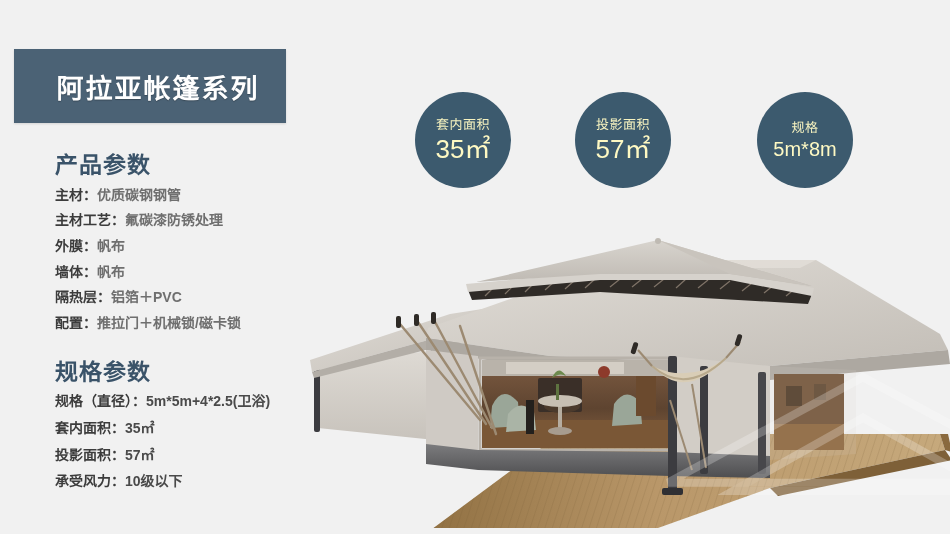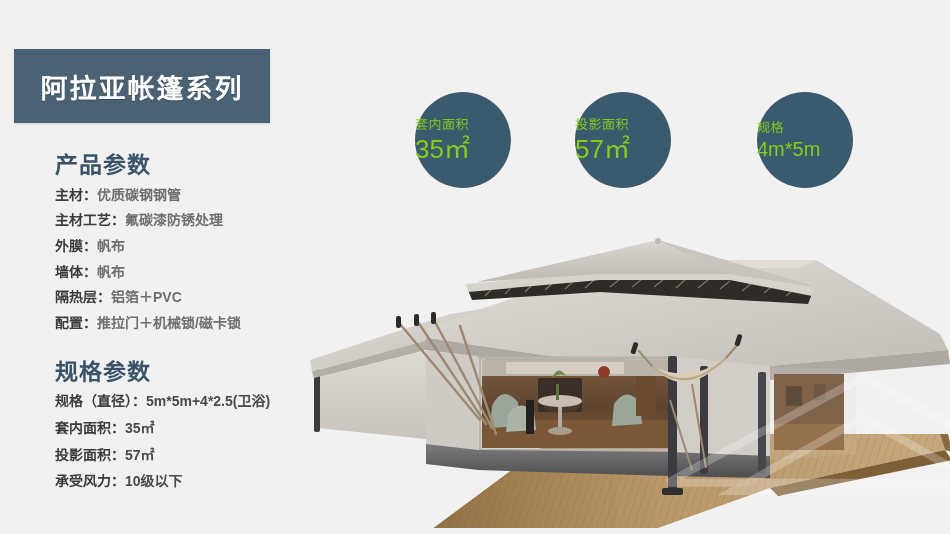--- a/index.html
+++ b/index.html
@@ -10,20 +10,21 @@
     overflow:hidden;position:relative;
   }
   .page{position:relative;width:950px;height:534px;background:#f1f1f1;overflow:hidden;}
 
   
   .title-banner{
     position:absolute;left:14px;top:49px;width:256px;height:74px;
     background:#4b6275;
     display:flex;align-items:center;justify-content:center;
     box-shadow:0 1px 2px rgba(0,0,0,.12);
+    padding-left:16px;
   }
   .title-banner .title-text{
     color:#ffffff;font-size:27px;font-weight:bold;letter-spacing:2px;
     text-shadow:0 1px 1px rgba(0,0,0,.25);
     white-space:nowrap;
   }
 
   
   .spec-col{position:absolute;left:55px;top:152px;width:300px;}
   .sec-head{
@@ -36,22 +37,22 @@
   }
   .spec-row .k{color:#3c3c3c;font-weight:bold;}
   .spec-row .v{color:#6f6f6f;font-weight:bold;}
   .spec-list-2 .spec-row{margin-bottom:12px;}
   .spec-list-2 .spec-row .v{color:#4a4a4a;}
 
   
   .badge{
     position:absolute;border-radius:50%;
     background:#3c5a6e;
-    display:flex;flex-direction:column;align-items:flex-start;justify-content:center;
-    color:#84cc16;box-sizing:border-box;
+    display:flex;flex-direction:column;align-items:center;justify-content:center;
+    color:#fef9c3;box-sizing:border-box;
   }
   .badge .b-label{font-size:13px;line-height:1;letter-spacing:.5px;opacity:.96;margin-bottom:5px;}
   .badge .b-value{font-size:26px;line-height:1;font-weight:normal;letter-spacing:0px;}
   .badge .b-value.small{font-size:20px;}
   #badge-1{left:415px;top:92px;width:96px;height:96px;}
   #badge-2{left:575px;top:92px;width:96px;height:96px;}
   #badge-3{left:757px;top:92px;width:96px;height:96px;}
 
   
   .tent-art{position:absolute;left:300px;top:238px;width:650px;height:290px;}
@@ -113,21 +114,21 @@
   <div class="badge" id="badge-1">
     <span class="b-label">套内面积</span>
     <span class="b-value">35㎡</span>
   </div>
   <div class="badge" id="badge-2">
     <span class="b-label">投影面积</span>
     <span class="b-value">57㎡</span>
   </div>
   <div class="badge" id="badge-3">
     <span class="b-label">规格</span>
-    <span class="b-value small">4m*5m</span>
+    <span class="b-value small">5m*8m</span>
   </div>
 
   <div class="tent-art">
     <svg viewBox="0 0 650 290" xmlns="http://www.w3.org/2000/svg">
       <defs>
         <linearGradient id="roofG" x1="0" y1="0" x2="0" y2="1">
           <stop offset="0%" stop-color="#d8d4ce"></stop>
           <stop offset="100%" stop-color="#bdb8b1"></stop>
         </linearGradient>
         <linearGradient id="roofG2" x1="0" y1="0" x2="1" y2="1">

